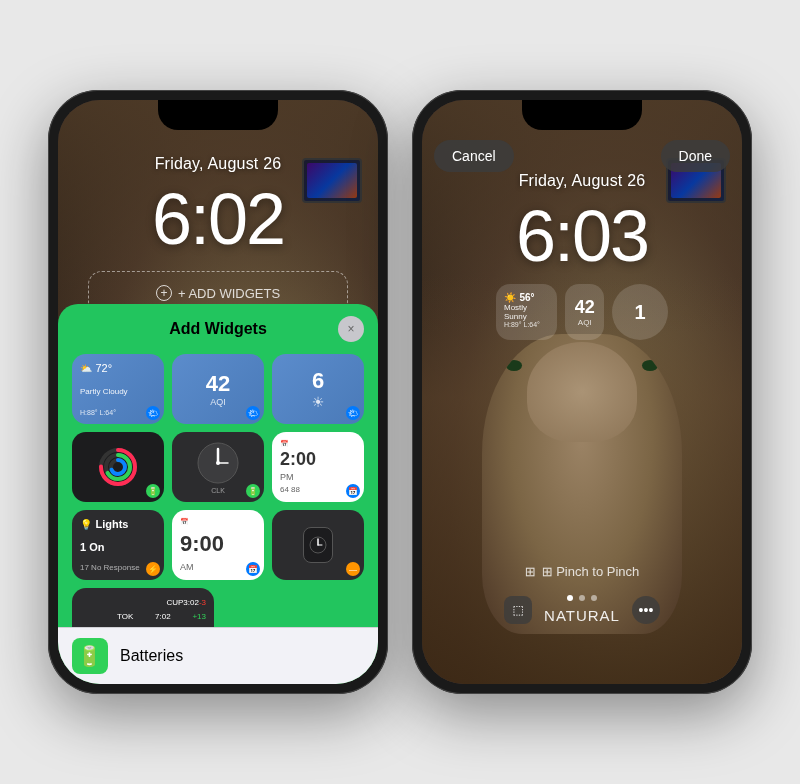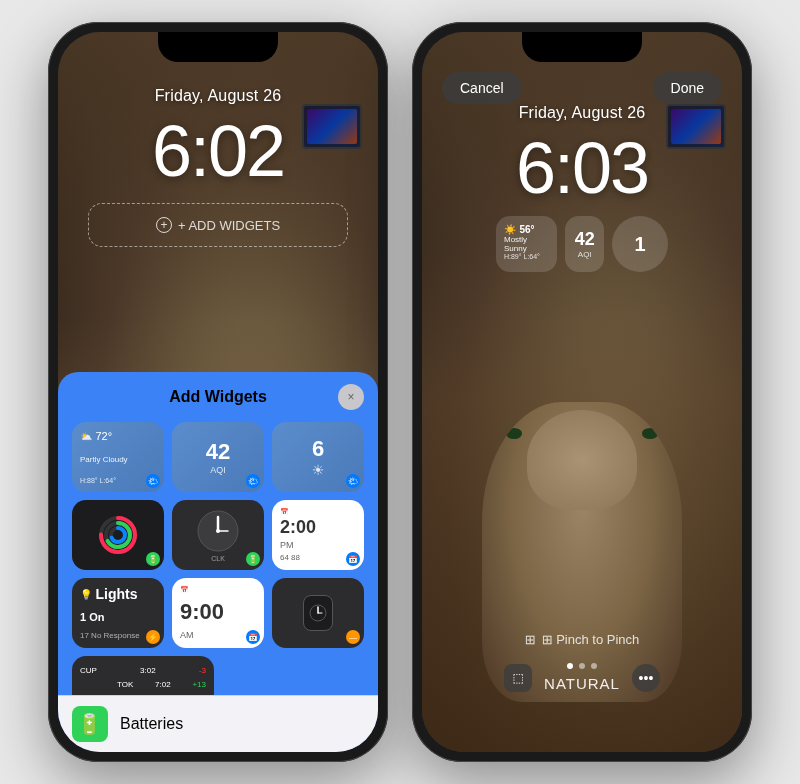--- a/index.html
+++ b/index.html
@@ -11,21 +11,21 @@
       align-items: center;
       justify-content: center;
       gap: 24px;
       font-family: -apple-system, BlinkMacSystemFont, 'SF Pro Display', 'Helvetica Neue', sans-serif;
       overflow: hidden;
     }
 
     
     .phone {
       width: 340px;
-      height: 740px;
+      height: 604px;
       background: #1a1a1a;
       border-radius: 50px;
       position: relative;
       box-shadow: 0 20px 60px rgba(0,0,0,0.4), inset 0 0 0 1px #444;
       overflow: hidden;
     }
 
     .phone-screen {
       position: absolute;
       top: 10px; left: 10px; right: 10px; bottom: 10px;
@@ -120,21 +120,21 @@
       font-size: 12px;
       color: rgba(255,255,255,0.8);
     }
 
     
     .widget-panel {
       position: absolute;
       bottom: 0;
       left: 0;
       right: 0;
-      background: #3b82f6;
+      background: #22c55e;
       border-radius: 20px 20px 0 0;
       padding: 12px 14px 14px;
       z-index: 50;
       height: 380px;
     }
 
     .panel-header {
       display: flex;
       align-items: center;
       justify-content: space-between;
@@ -275,21 +275,21 @@
       z-index: 10;
     }
 
     .top-buttons {
       position: absolute;
       top: 40px;
       left: 0;
       right: 0;
       display: flex;
       justify-content: space-between;
-      padding: 0 20px;
+      padding: 0 12px;
       z-index: 100;
     }
 
     .pill-btn {
       background: rgba(60,60,60,0.85);
       color: white;
       font-size: 14px;
       font-weight: 500;
       padding: 8px 18px;
       border-radius: 20px;
@@ -537,21 +537,21 @@
           <div style="font-size:8px;color:#666;margin-top:2px;">64 88</div>
           <div class="small-badge blue-badge">📅</div>
         </div>
       </div>
 
       <div class="row-widgets">
 
         <div class="widget widget-lights" style="grid-column:span 1;">
           <div style="display:flex;align-items:center;gap:3px;">
             <span style="font-size:10px;">💡</span>
-            <span style="font-size:14px;color:white;font-weight:600;">Lights</span>
+            <span style="font-size:11px;color:white;font-weight:600;">Lights</span>
           </div>
           <div style="font-size:11px;font-weight:600;color:white;">1 On</div>
           <div style="font-size:8px;color:rgba(255,255,255,0.6);">17 No Response</div>
           <div class="small-badge" style="background:#ff9500;">⚡</div>
         </div>
 
         <div class="widget widget-reminder-cal">
           <div style="font-size:7px;color:#ff3b30;">📅</div>
           <div style="font-size:22px;font-weight:700;color:#333;">9:00</div>
           <div style="font-size:9px;color:#666;">AM</div>
@@ -568,21 +568,21 @@
           </div>
           <div class="small-badge" style="background:#ff9500;bottom:4px;right:4px;">—</div>
         </div>
       </div>
 
       <div class="row-widgets-2col">
 
 
         <div class="widget widget-stocks">
           <div style="font-size:8px;color:white;line-height:1.7;">
-            <div style="display:flex;justify-content:space-between;">
+            <div style="display:flex;justify-content:flex-end;">
                 <span>CUP</span>
                 <span>3:02</span>
                 <span style="color:#ff3b30;">-3</span>
               </div>
             <div style="display:flex;justify-content:space-between;margin-left:37px;">
                 <span>TOK</span>
                 <span>7:02</span>
                 <span style="color:#30d158;">+13</span>
               </div>
             <div style="display:flex;justify-content:space-between;">

